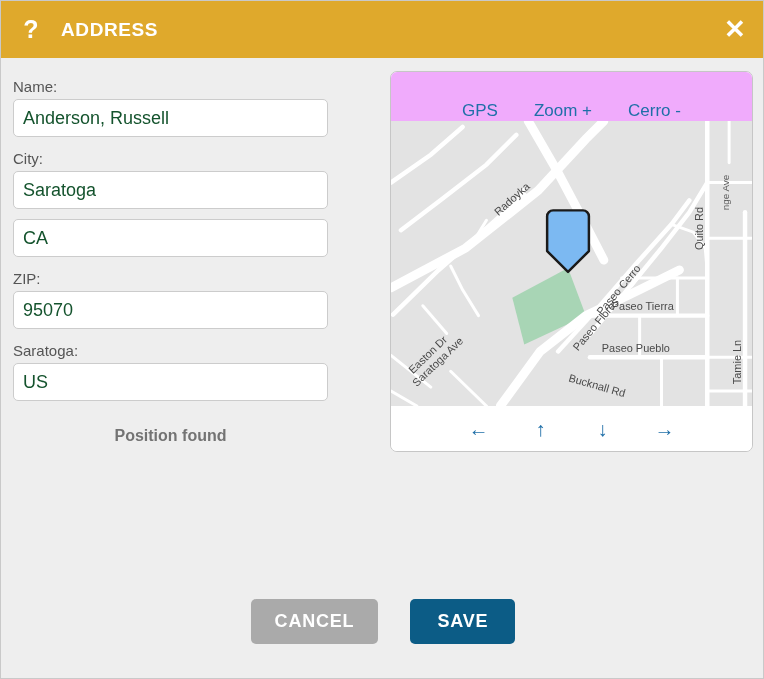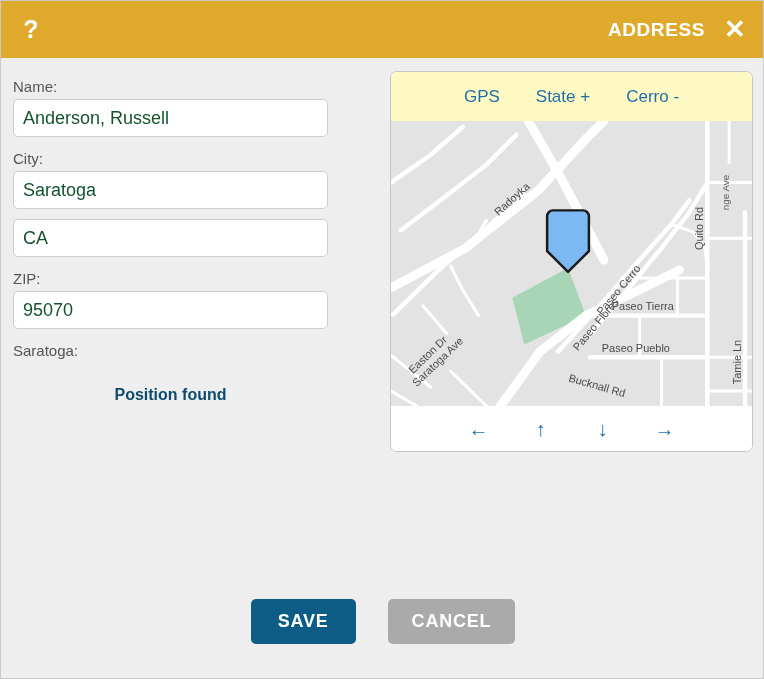--- a/index.html
+++ b/index.html
@@ -42,21 +42,21 @@
     align-items: center;
     justify-content: center;
     color: #ffffff;
     font-size: 25px;
     font-weight: bold;
     cursor: pointer;
     user-select: none;
   }
   .titlebar-title {
     flex: 1;
-    text-align: right;
+    text-align: left;
     color: #ffffff;
     font-size: 19px;
     font-weight: bold;
     letter-spacing: 0.6px;
   }
   .titlebar-close {
     width: 60px;
     height: 57px;
     display: flex;
     align-items: center;
@@ -100,44 +100,44 @@
     color: #14532d;
     outline: none;
   }
 
   .status-text {
     margin-top: 26px;
     width: 315px;
     text-align: center;
     font-size: 16px;
     font-weight: bold;
-    color: #0c4a6e;
+    color: #737373;
   }
 
   
   .map-panel {
     position: absolute;
     left: 389px;
     top: 70px;
     width: 363px;
     height: 381px;
     background: #ffffff;
     border: 1px solid #c6c6c6;
     border-radius: 7px;
     box-sizing: border-box;
     overflow: hidden;
     display: flex;
     flex-direction: column;
   }
   .map-toolbar {
     height: 49px;
     flex: 0 0 49px;
-    background: #fef9c3;
-    display: flex;
-    align-items: center;
+    background: #f0abfc;
+    display: flex;
+    align-items: flex-end;
     justify-content: center;
     gap: 36px;
   }
   .map-toolbar-btn {
     color: #1f6fa8;
     font-size: 17px;
     cursor: pointer;
     user-select: none;
     white-space: nowrap;
   }
@@ -230,30 +230,31 @@
       <input class="field-input" type="text" value="CA" style="">
     </div>
 
     <div class="field">
       <label class="field-label">ZIP:</label>
       <input class="field-input" type="text" value="95070" style="">
     </div>
 
     <div class="field">
       <label class="field-label">Saratoga:</label>
+      <input class="field-input" type="text" value="US" style="">
     </div>
 
     <div class="status-text">Position found</div>
   </div>
 
   <div class="map-panel">
 
     <div class="map-toolbar">
       <div class="map-toolbar-btn">GPS</div>
-      <div class="map-toolbar-btn">State +</div>
+      <div class="map-toolbar-btn">Zoom +</div>
       <div class="map-toolbar-btn">Cerro -</div>
     </div>
 
     <div class="map-canvas">
       <svg class="map-svg" viewBox="0 0 363 287" preserveAspectRatio="none">
         <defs>
           <style>
             .rd   { stroke:#ffffff; fill:none; stroke-linecap:round; }
             .rdM  { stroke-width:9; }
             .rdS  { stroke-width:4.5; }
@@ -329,17 +330,17 @@
 
     <div class="map-navbar">
       <div class="map-nav-btn">←</div>
       <div class="map-nav-btn">↑</div>
       <div class="map-nav-btn">↓</div>
       <div class="map-nav-btn">→</div>
     </div>
   </div>
 
   <div class="footer">
+    <button class="btn btn-cancel">CANCEL</button>
     <button class="btn btn-save">SAVE</button>
-    <button class="btn btn-cancel">CANCEL</button>
   </div>
 
 </div>
 
 </body></html>

